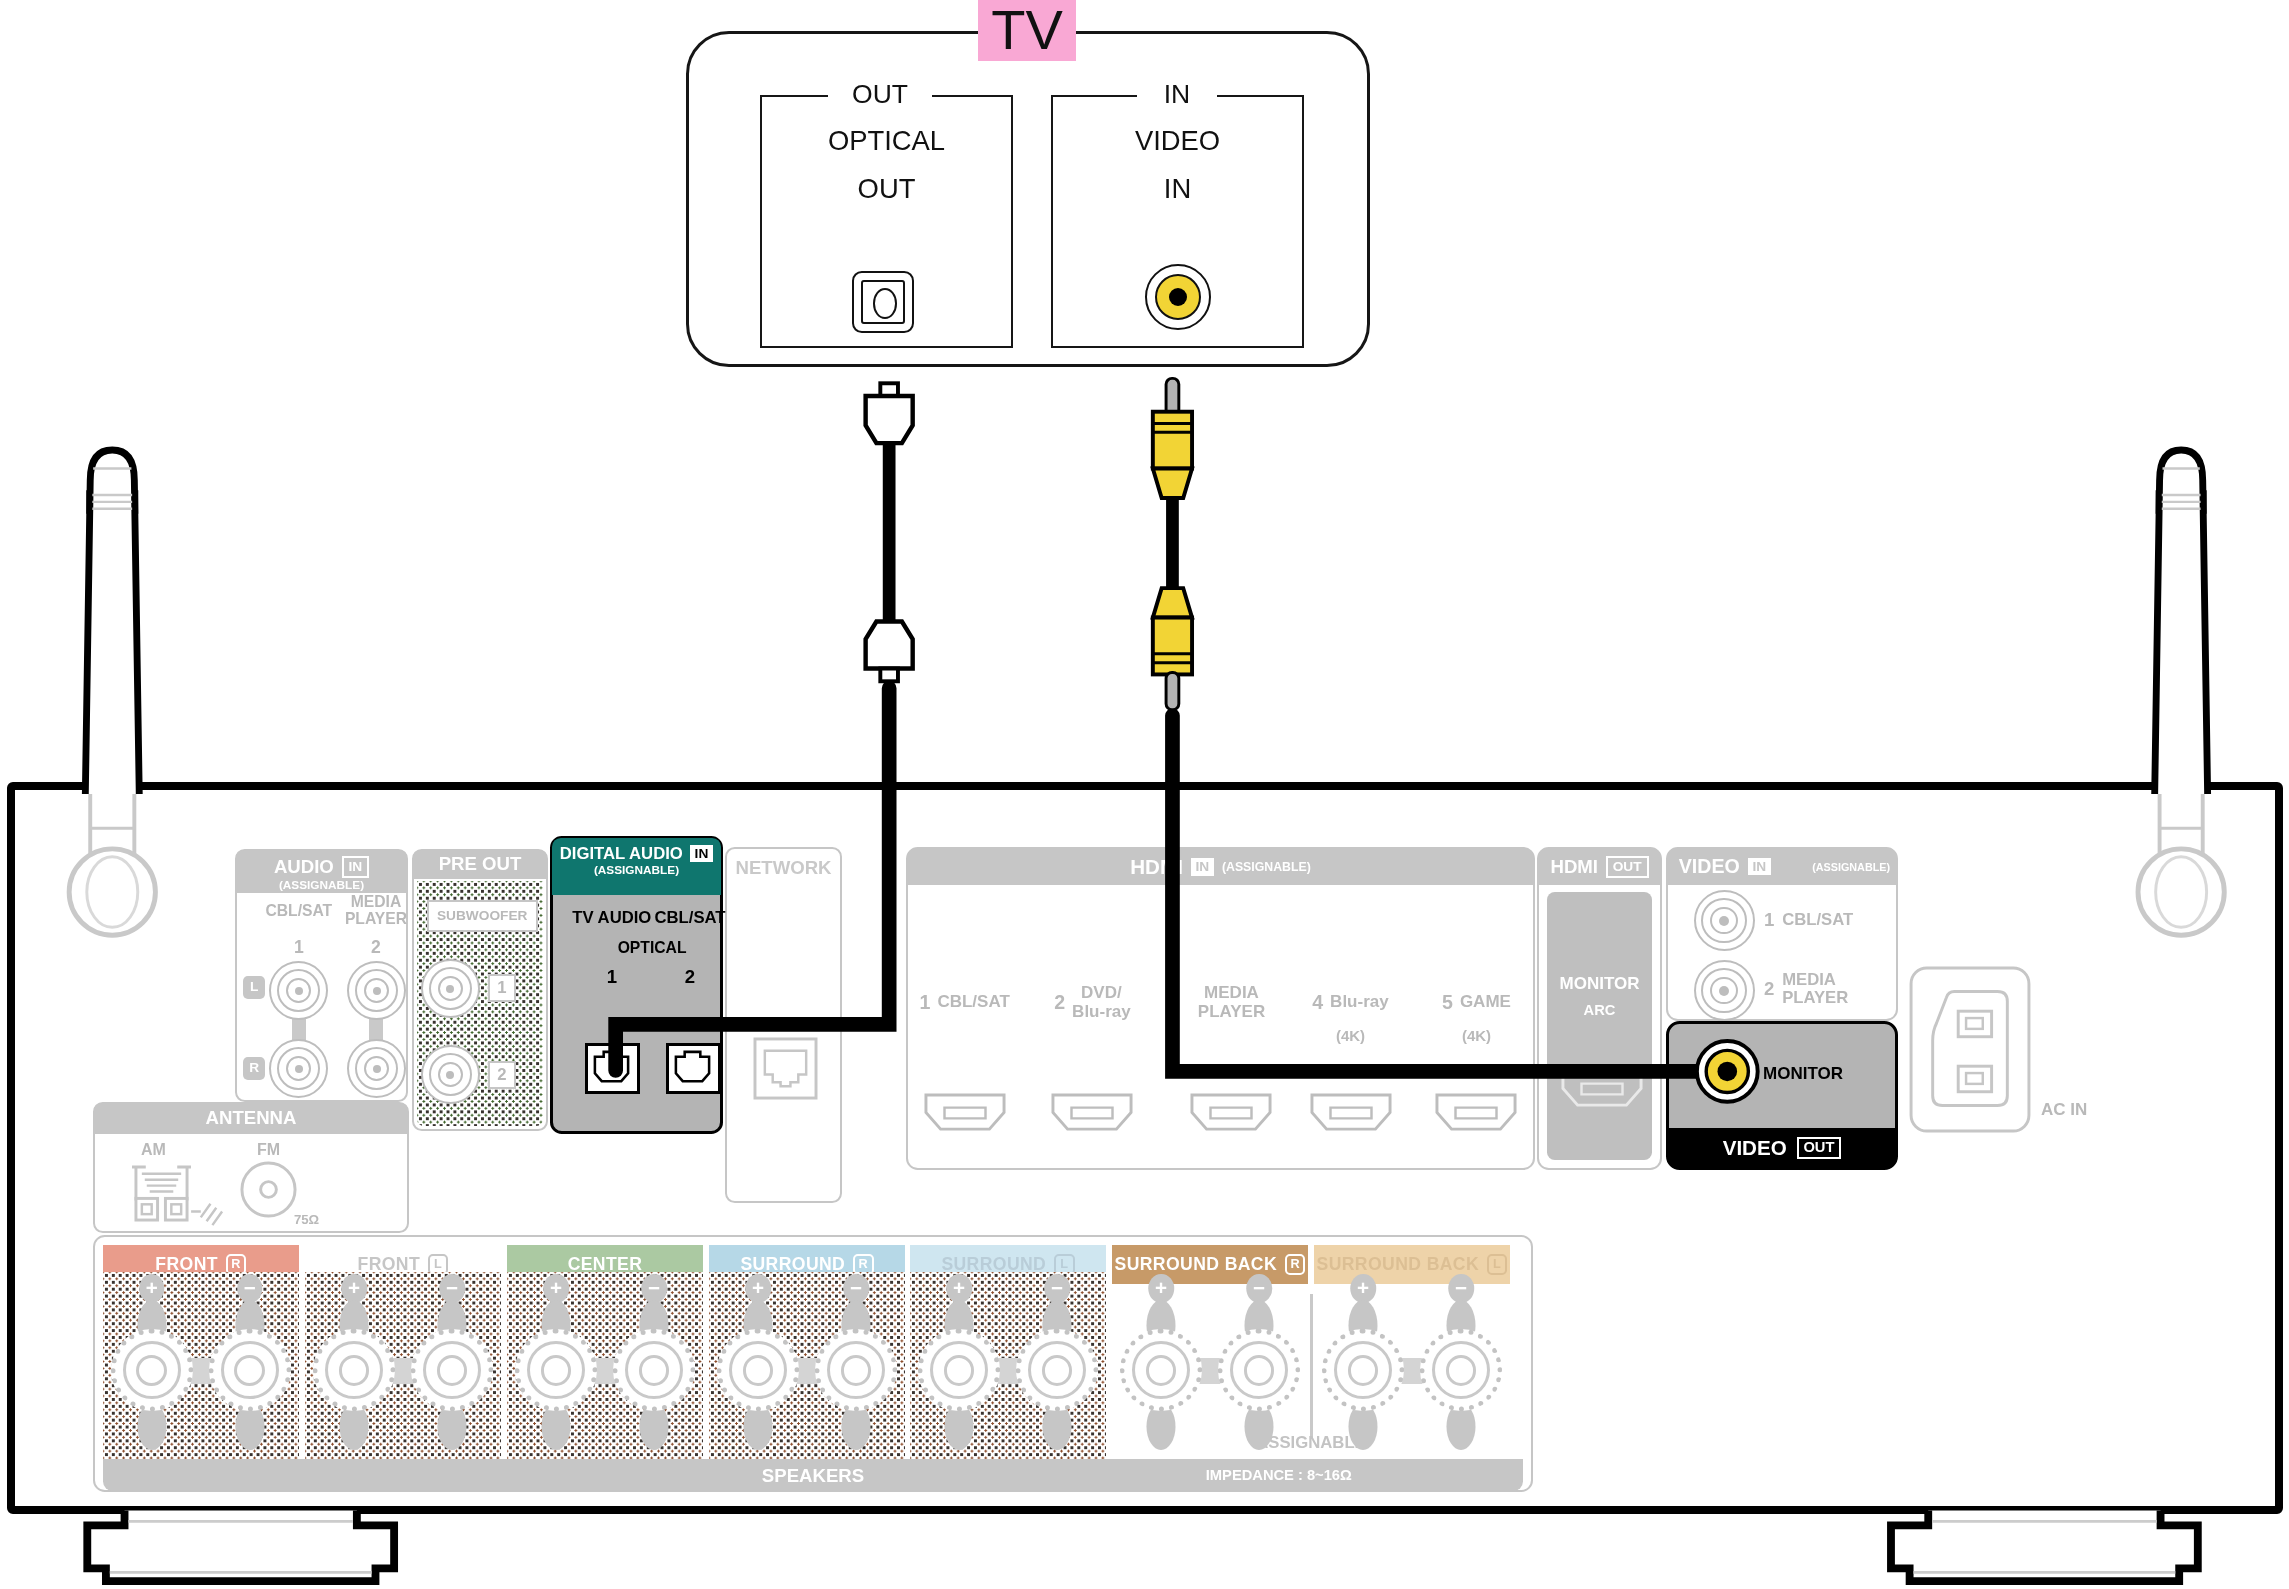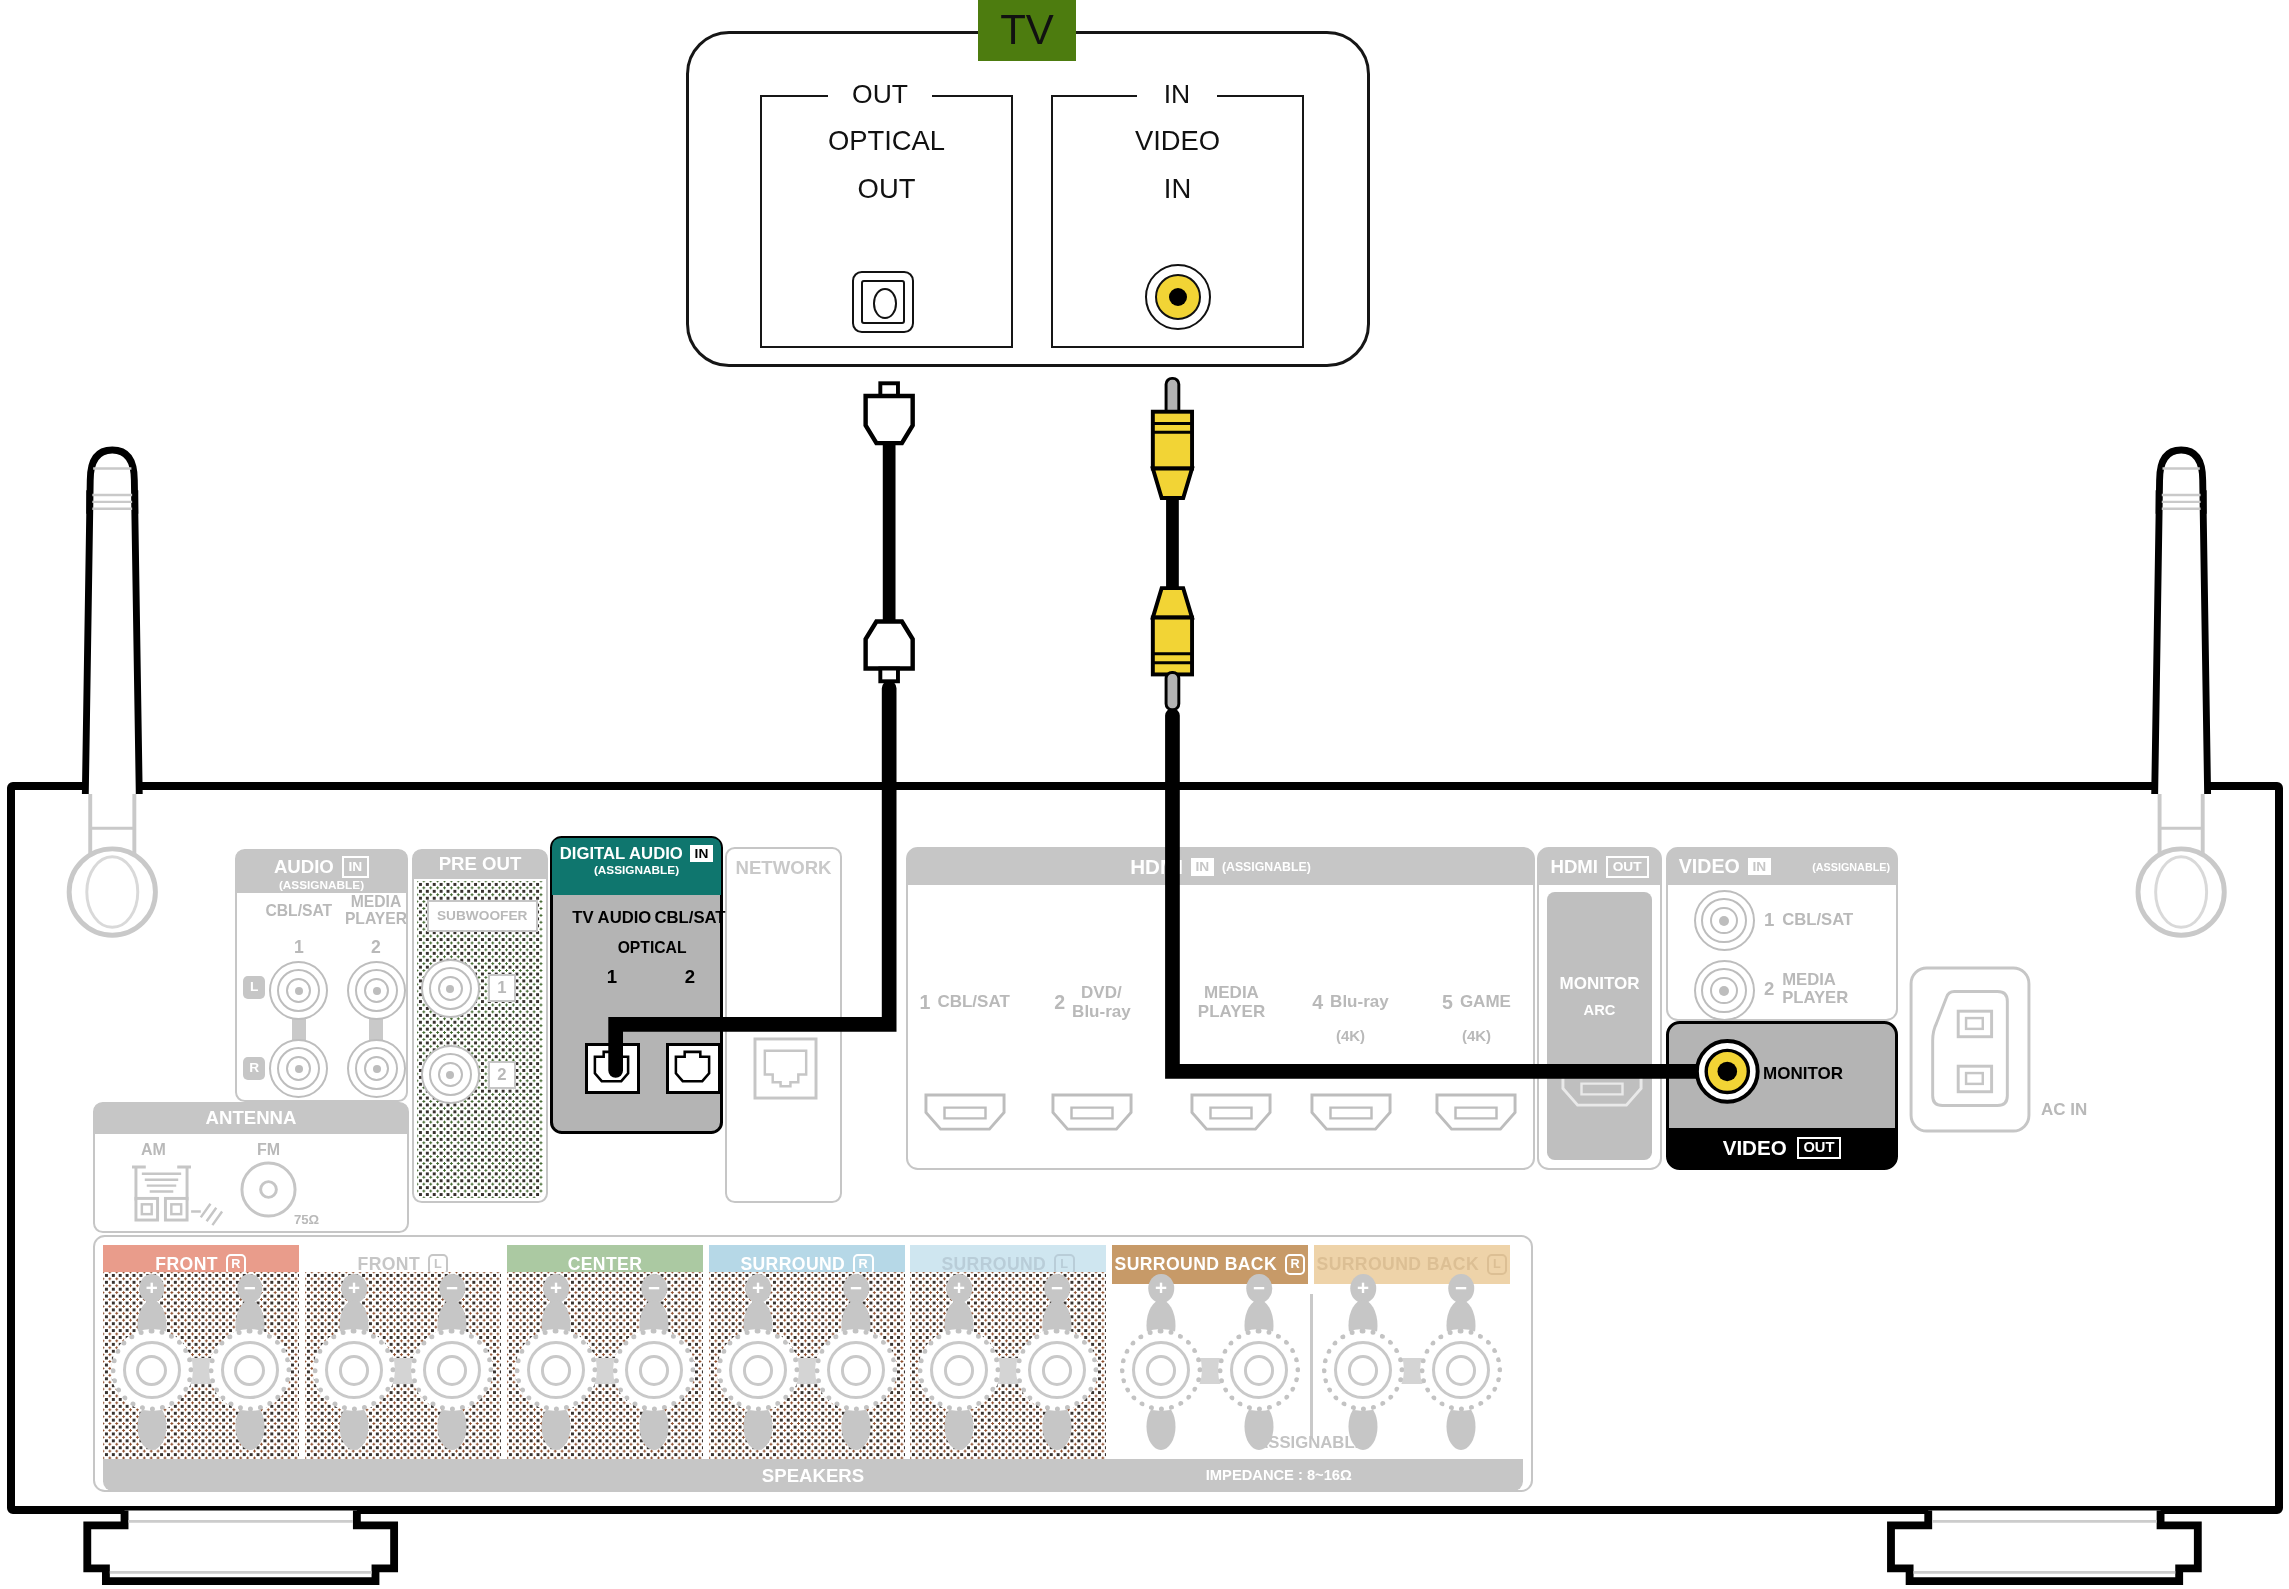--- a/index.html
+++ b/index.html
@@ -7,21 +7,21 @@
   .stage {
     position: relative; width: 2290px; height: 1590px; background:#fff;
     font-family: "Liberation Sans", sans-serif; overflow: hidden;
   }
   .abs { position:absolute; }
 
   
   .tv-box { position:absolute; left:686px; top:31px; width:684px; height:336px;
     border:3.9px solid #161616; border-radius:43px; background:#fff; }
   .tv-title { position:absolute; left:978px; top:0px; width:98px; height:61px;
-    background:#4d7c0f; text-align:center; line-height:59px; font-size:42px; color:#111; z-index:3; }
+    background:#f9a8d4; text-align:center; line-height:59px; font-size:56px; color:#111; z-index:3; }
   .tv-inner { position:absolute; top:95px; width:253px; height:253px; border:2.9px solid #161616; background:#fff; }
   .tv-inner.l { left:760px; } .tv-inner.r { left:1051px; }
   .group-label { position:absolute; top:78px; height:33px; line-height:33px; background:#fff;
     text-align:center; font-size:26.5px; color:#111; z-index:2; }
   .group-label.out { left:828px; width:104px; }
   .group-label.in  { left:1137px; width:80px; }
   .port-line { position:absolute; width:253px; text-align:center; font-size:27.4px; color:#111; }
 
   .optical-icon { position:absolute; left:852px; top:271px; width:62px; height:62px;
     border:2.9px solid #111; border-radius:9.8px; background:#fff; }
@@ -66,21 +66,21 @@
   
   .sec-audio { left:235px; top:849px; width:173px; height:253px; }
   .sec-audio .strip { height:43px; padding-top:6px; }
   .sec-audio .t1 { font-size:18.6px; line-height:21.6px; }
   .sec-audio .t2 { font-size:11.8px; line-height:14.7px; }
   .lr-badge { position:absolute; width:22.5px; height:22.5px; background:#c6c6c6; border-radius:4.9px;
     color:#fff; font-weight:bold; font-size:13.7px; line-height:22.5px; text-align:center; }
   .join-bar { position:absolute; width:13.7px; height:55px; background:#c9c9c9; }
 
   
-  .sec-preout { left:412px; top:849px; width:136px; height:354px;text-decoration:underline; }
+  .sec-preout { left:412px; top:849px; width:136px; height:282px;text-decoration:underline; }
   .sec-preout .strip { height:29px; font-size:18.6px; line-height:28px; }
   .sec-preout .patch { position:absolute; left:2.9px; right:2.9px; top:30px; bottom:2.9px; border-radius:0 0 6.9px 6.9px; }
   .sub-box { position:absolute; left:12.7px; top:49px; width:111px; height:32px; background:#fff;
     border:2px solid #c6c6c6; color:#b9b9b9; font-weight:bold; font-size:13.7px;
     text-align:center; line-height:28px; }
   .nbadge { position:absolute; width:28px; height:28px; background:#fff; border:2px solid #c6c6c6;
     color:#b9b9b9; font-weight:bold; font-size:16.7px; line-height:24.5px; text-align:center; }
 
   
   .sec-digital { left:550px; top:836px; width:173px; height:298px; border:3.9px solid #000;

